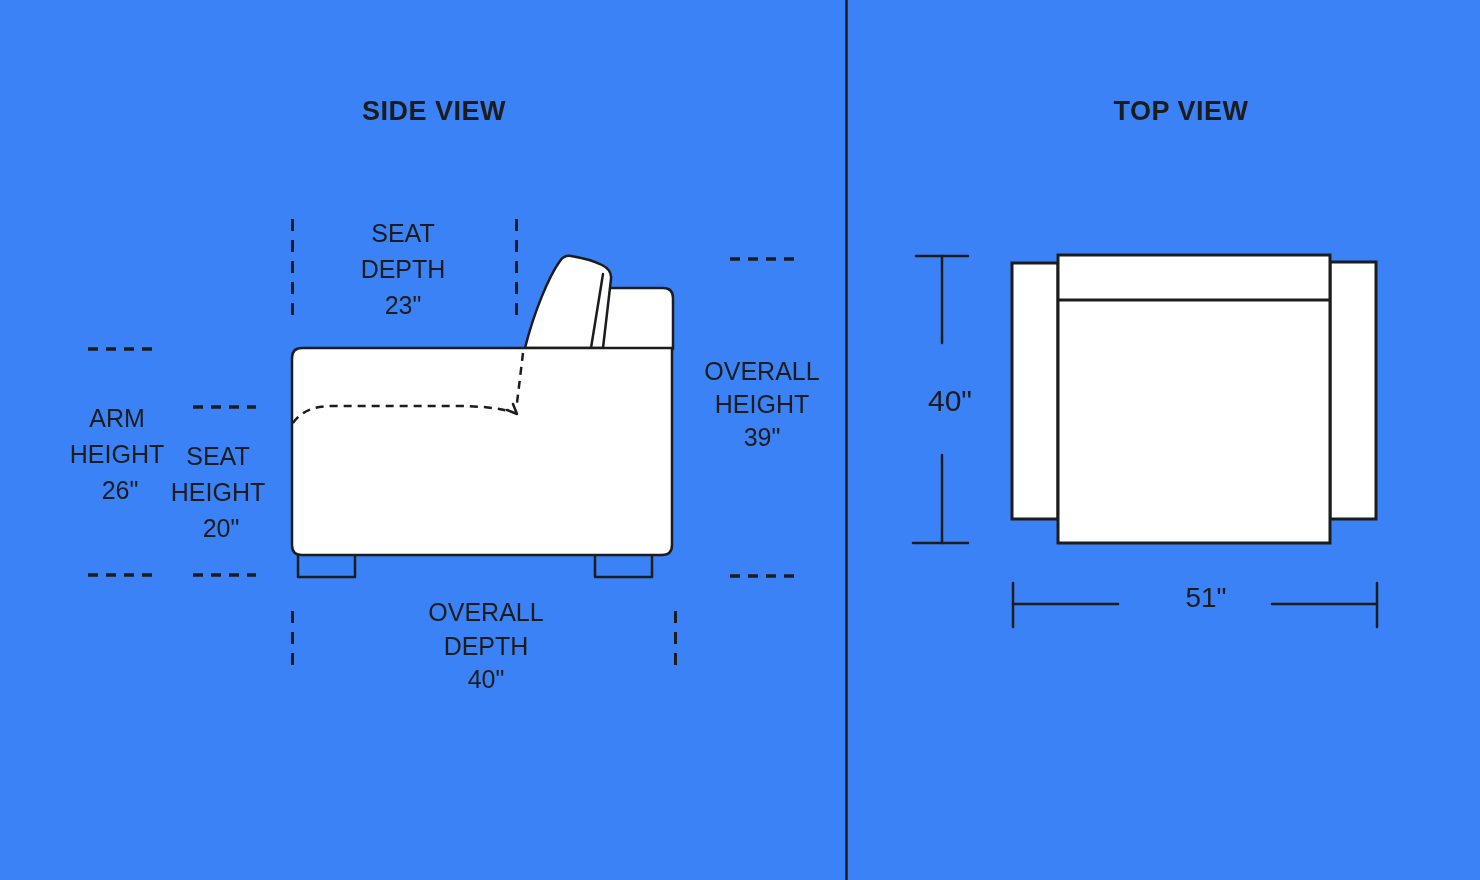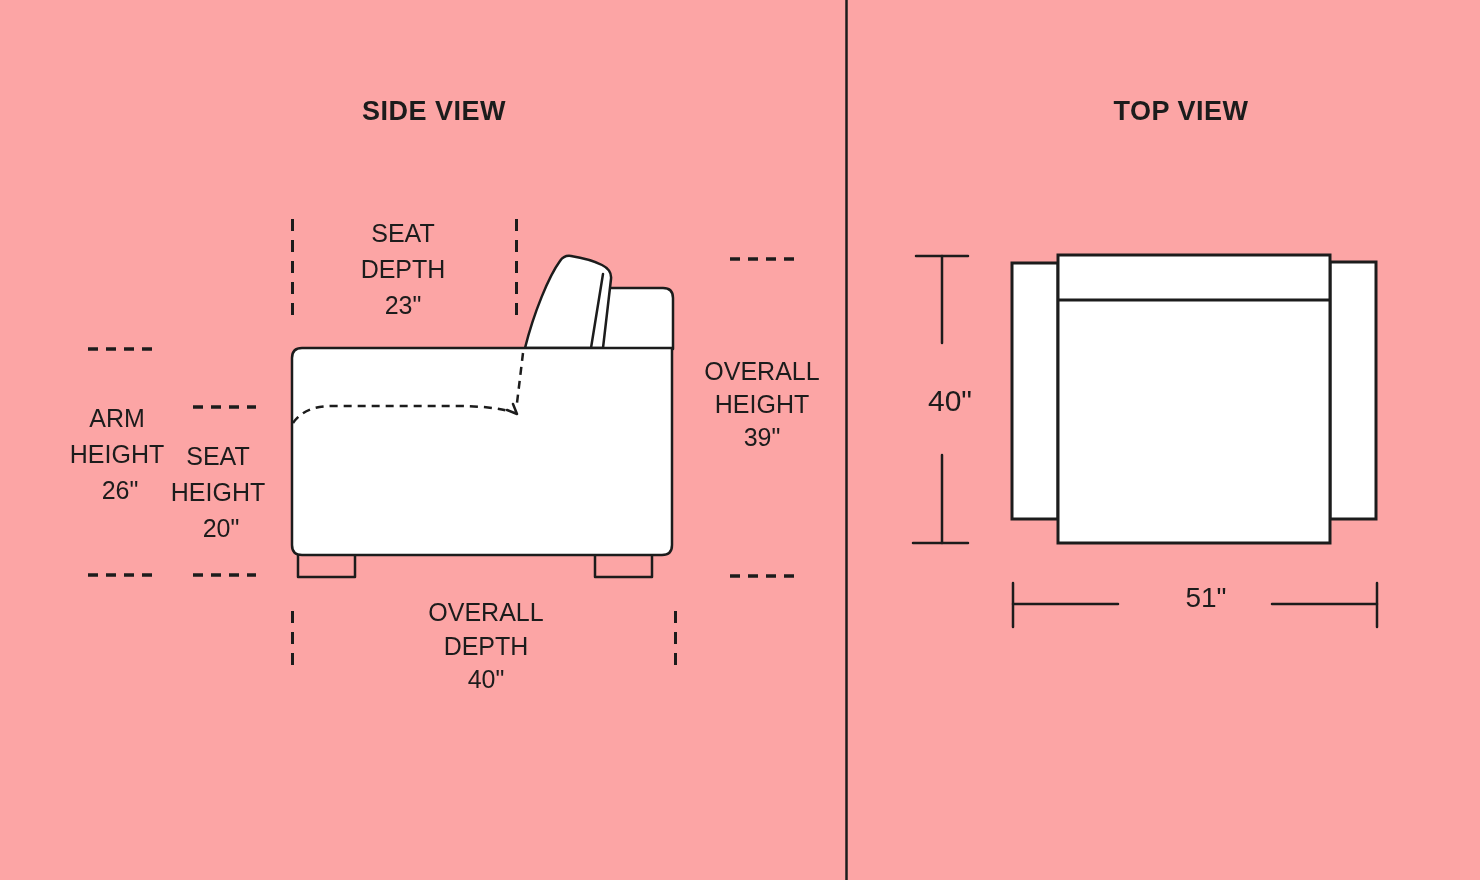--- a/index.html
+++ b/index.html
@@ -1,16 +1,16 @@
 <!DOCTYPE html>
 <html><head>
 <meta charset="utf-8">
 <style>
   html,body{margin:0;padding:0;background:#ffffff;}
-  .canvas{position:relative;width:1480px;height:880px;background:#fca5a5;overflow:hidden;}
+  .canvas{position:relative;width:1480px;height:880px;background:#3b82f6;overflow:hidden;}
   svg{display:block;}
   text{fill:#1c1c1c;font-family:"Liberation Sans",sans-serif;}
   .title{font-weight:bold;font-size:27px;letter-spacing:.5px;}
   .lbl{font-size:25px;}
   .dim{font-size:30px;}
   .dimsm{font-size:28px;}
   .ctr{text-anchor:middle;dominant-baseline:central;}
   .ln{fill:none;stroke:#1c1c1c;stroke-width:2.5;stroke-linecap:round;stroke-linejoin:round;}
   .ln3{fill:none;stroke:#1c1c1c;stroke-width:3;stroke-linejoin:miter;}
   .wfill{fill:#ffffff;}

